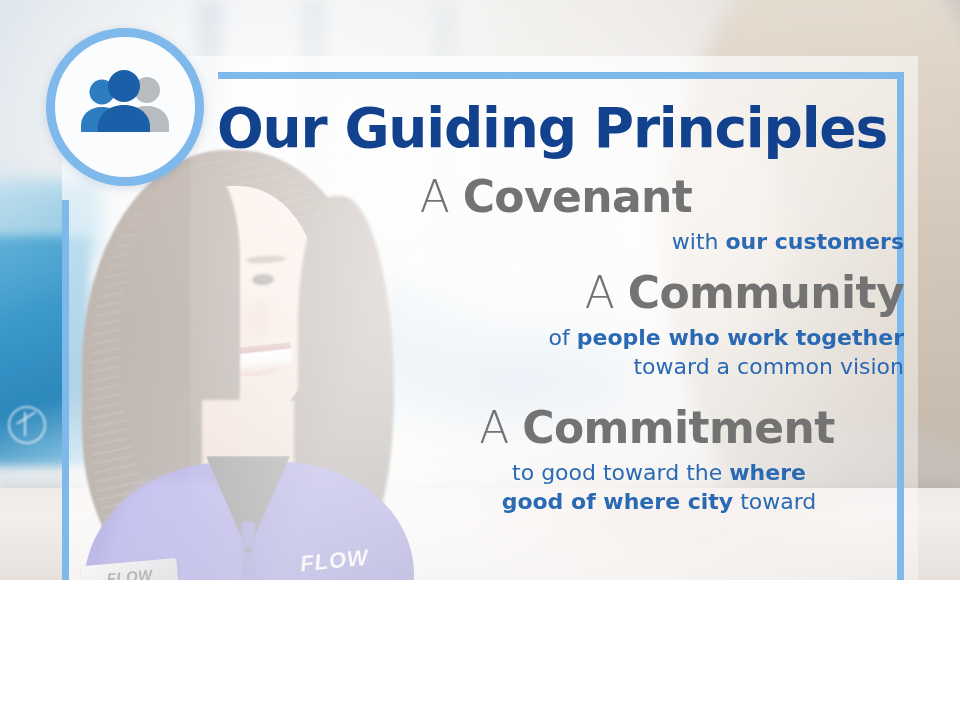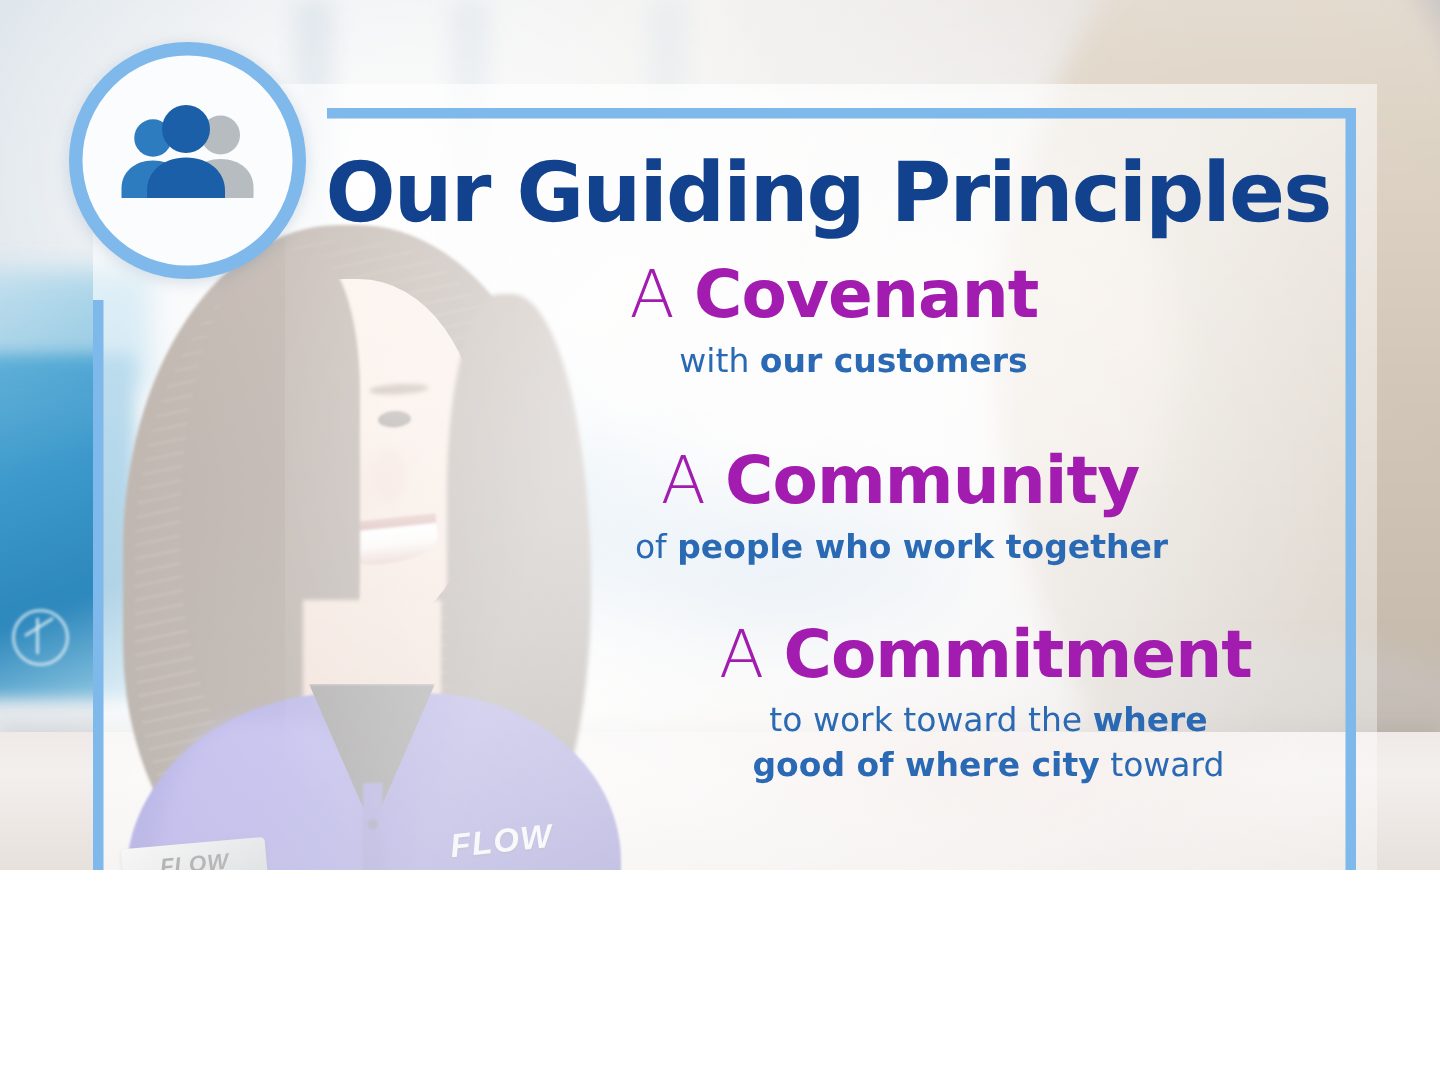--- a/index.html
+++ b/index.html
@@ -269,42 +269,42 @@
     font-size:55px;
     line-height:1.02;
     color:#12418e;
     letter-spacing:-1.2px;
     margin:20px 0 0 0;
     text-align:center;
   }
 
   .principle{margin-top:18px;text-align:center;}
   .p1{margin-top:18px;}
-  .p2{margin-top:42px;}
-  .p3{margin-top:34px;}
+  .p2{margin-top:14px;text-align:right;}
+  .p3{margin-top:24px;}
 
   .headline{
     font-family:"DejaVu Sans","Liberation Sans",sans-serif;
-    font-size:44px;line-height:1.06;color:#a21caf;
+    font-size:44px;line-height:1.06;color:#737373;
     letter-spacing:-.6px;
     white-space:nowrap;
   }
   .headline .art{font-weight:300;}
   .headline .word{font-weight:bold;}
 
   .sub{
     font-family:"DejaVu Sans","Liberation Sans",sans-serif;
     font-size:22px;line-height:1.33;color:#2a69b3;
     margin-top:6px;font-weight:400;
   }
   .sub b{font-weight:bold;}
 
   
   .p1 .headline{padding-left:8px;}
-  .p1 .sub{padding-left:34px;}
+  .p1 .sub{padding-left:34px;text-align:right;}
   .p2 .headline{padding-left:96px;}
   .p2 .sub{padding-left:98px;}
   .p3 .headline{padding-left:210px;}
   .p3 .sub{padding-left:214px;}
 </style>
 </head>
 <body>
 
 <div id="stage">
 
@@ -400,25 +400,26 @@
 
     <div class="principle p1">
       <div class="headline"><span class="art">A</span> <span class="word">Covenant</span></div>
       <div class="sub"><span>with </span><b>our customers</b></div>
     </div>
 
     <div class="principle p2">
       <div class="headline"><span class="art">A</span> <span class="word">Community</span></div>
       <div class="sub">
         <span>of </span><b>people who work together</b><br>
+        <span>toward a common vision</span>
       </div>
     </div>
 
     <div class="principle p3">
       <div class="headline"><span class="art">A</span> <span class="word">Commitment</span></div>
       <div class="sub">
-        <span>to work toward the </span><b>where</b><br>
+        <span>to good toward the </span><b>where</b><br>
         <b>good of where city</b><span> toward</span><br>
       </div>
     </div>
 
   </div>
 </div>
 
 </body></html>

